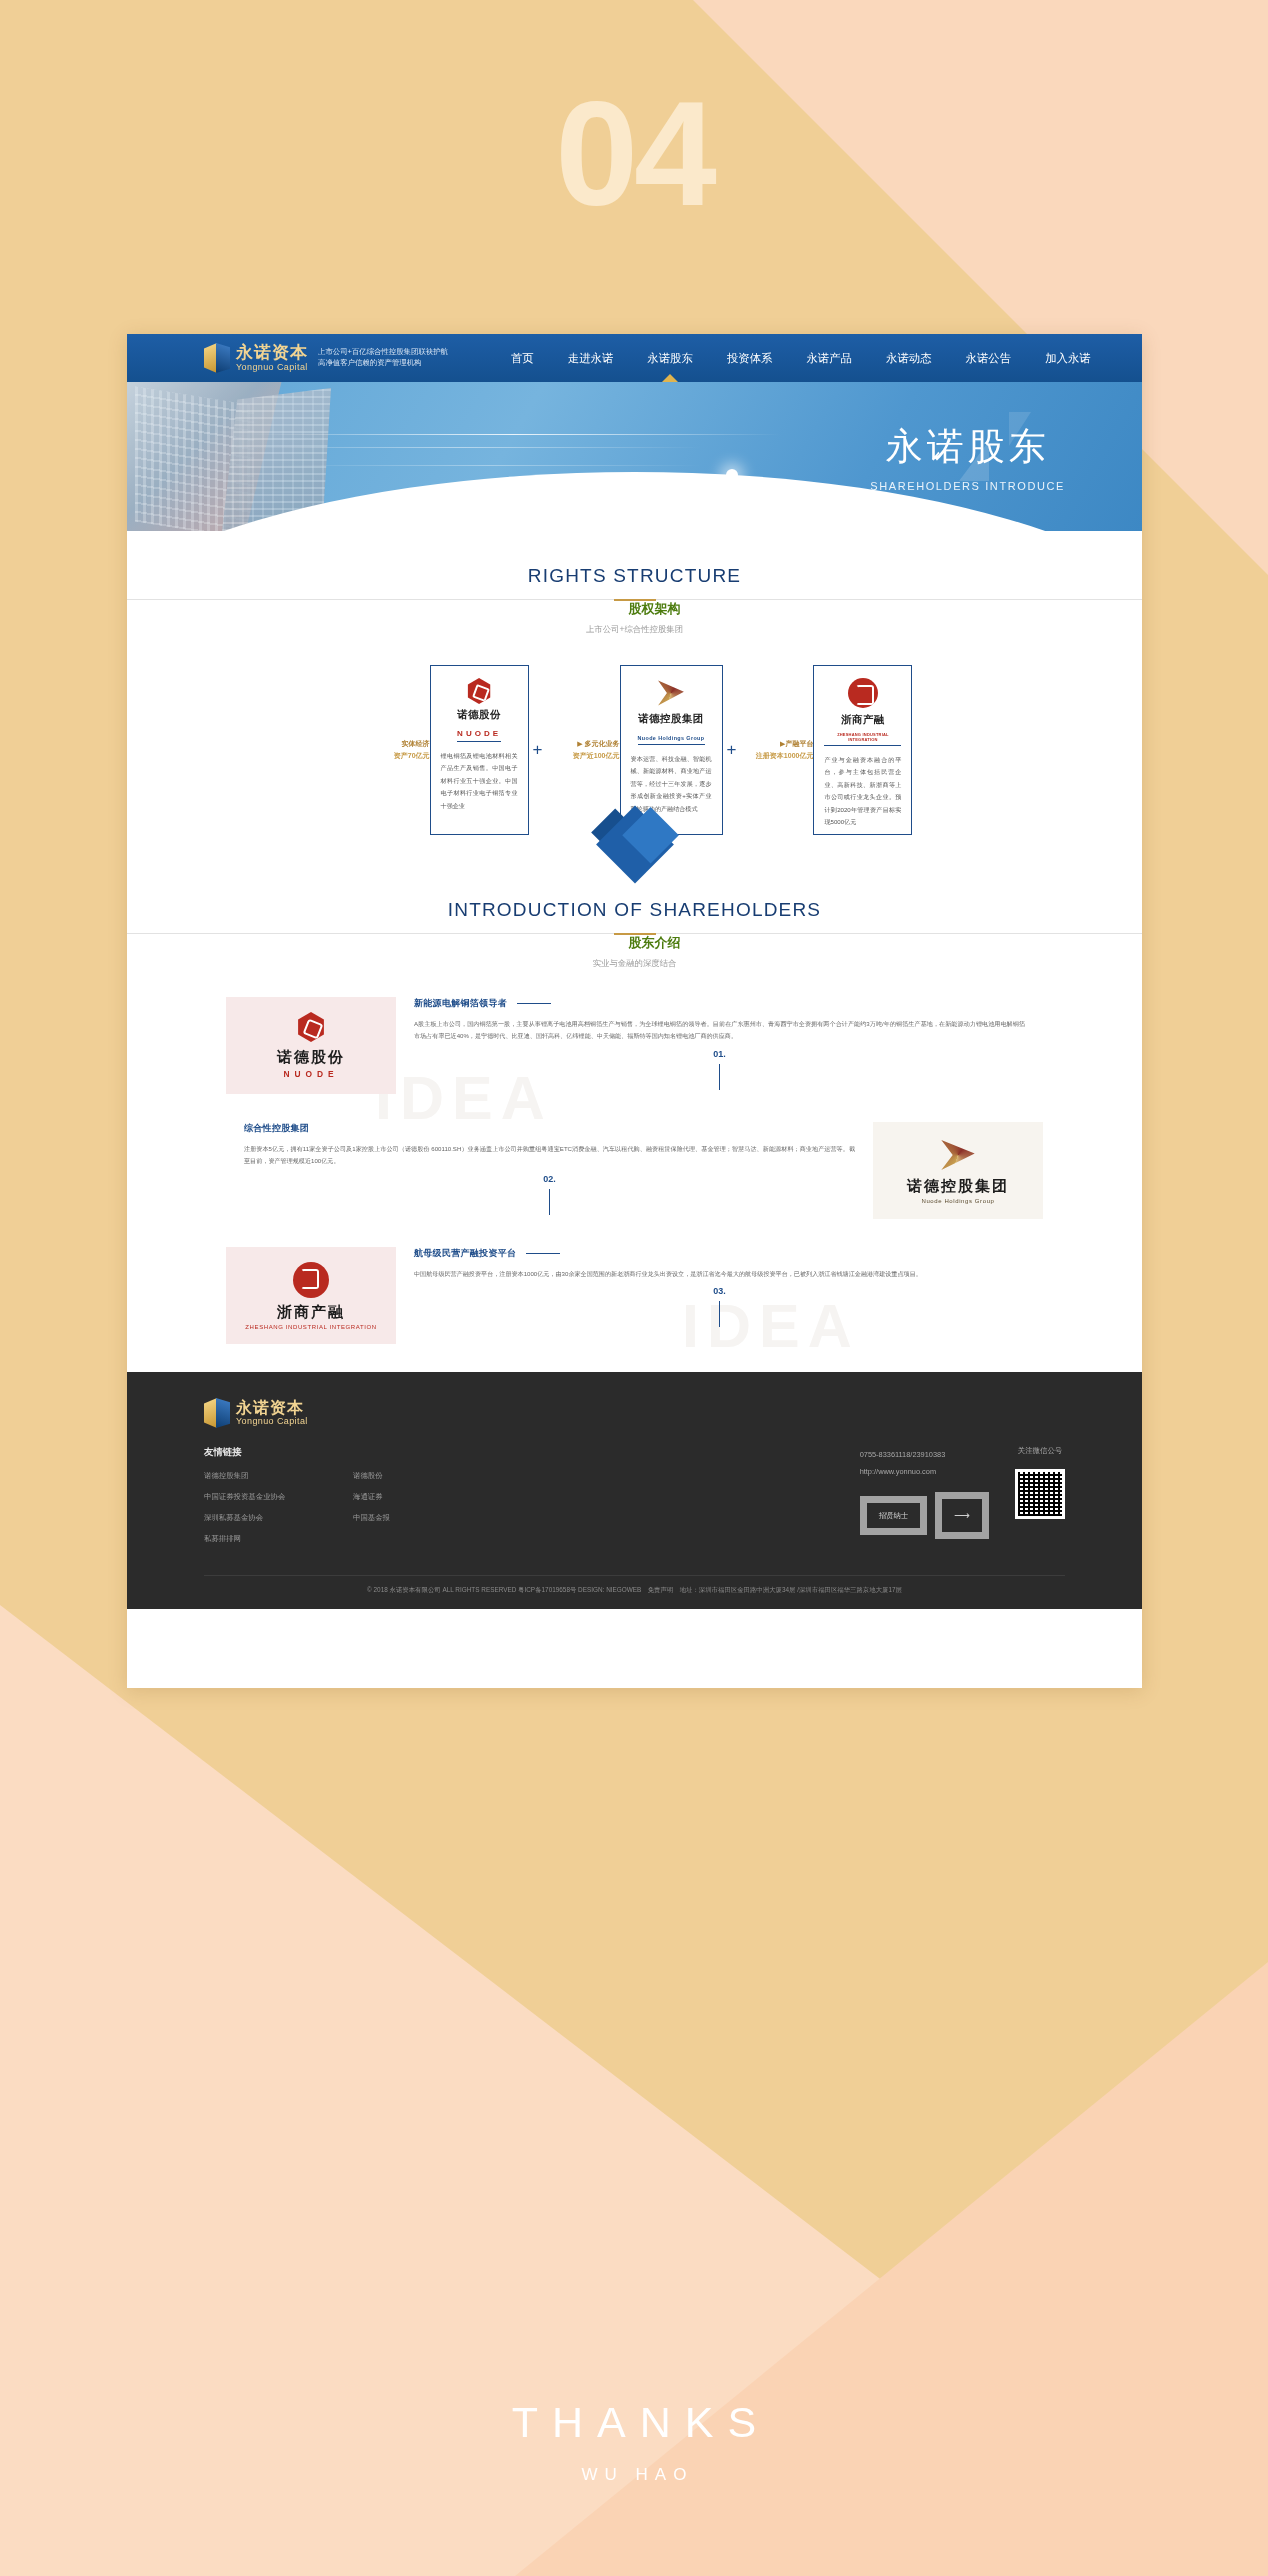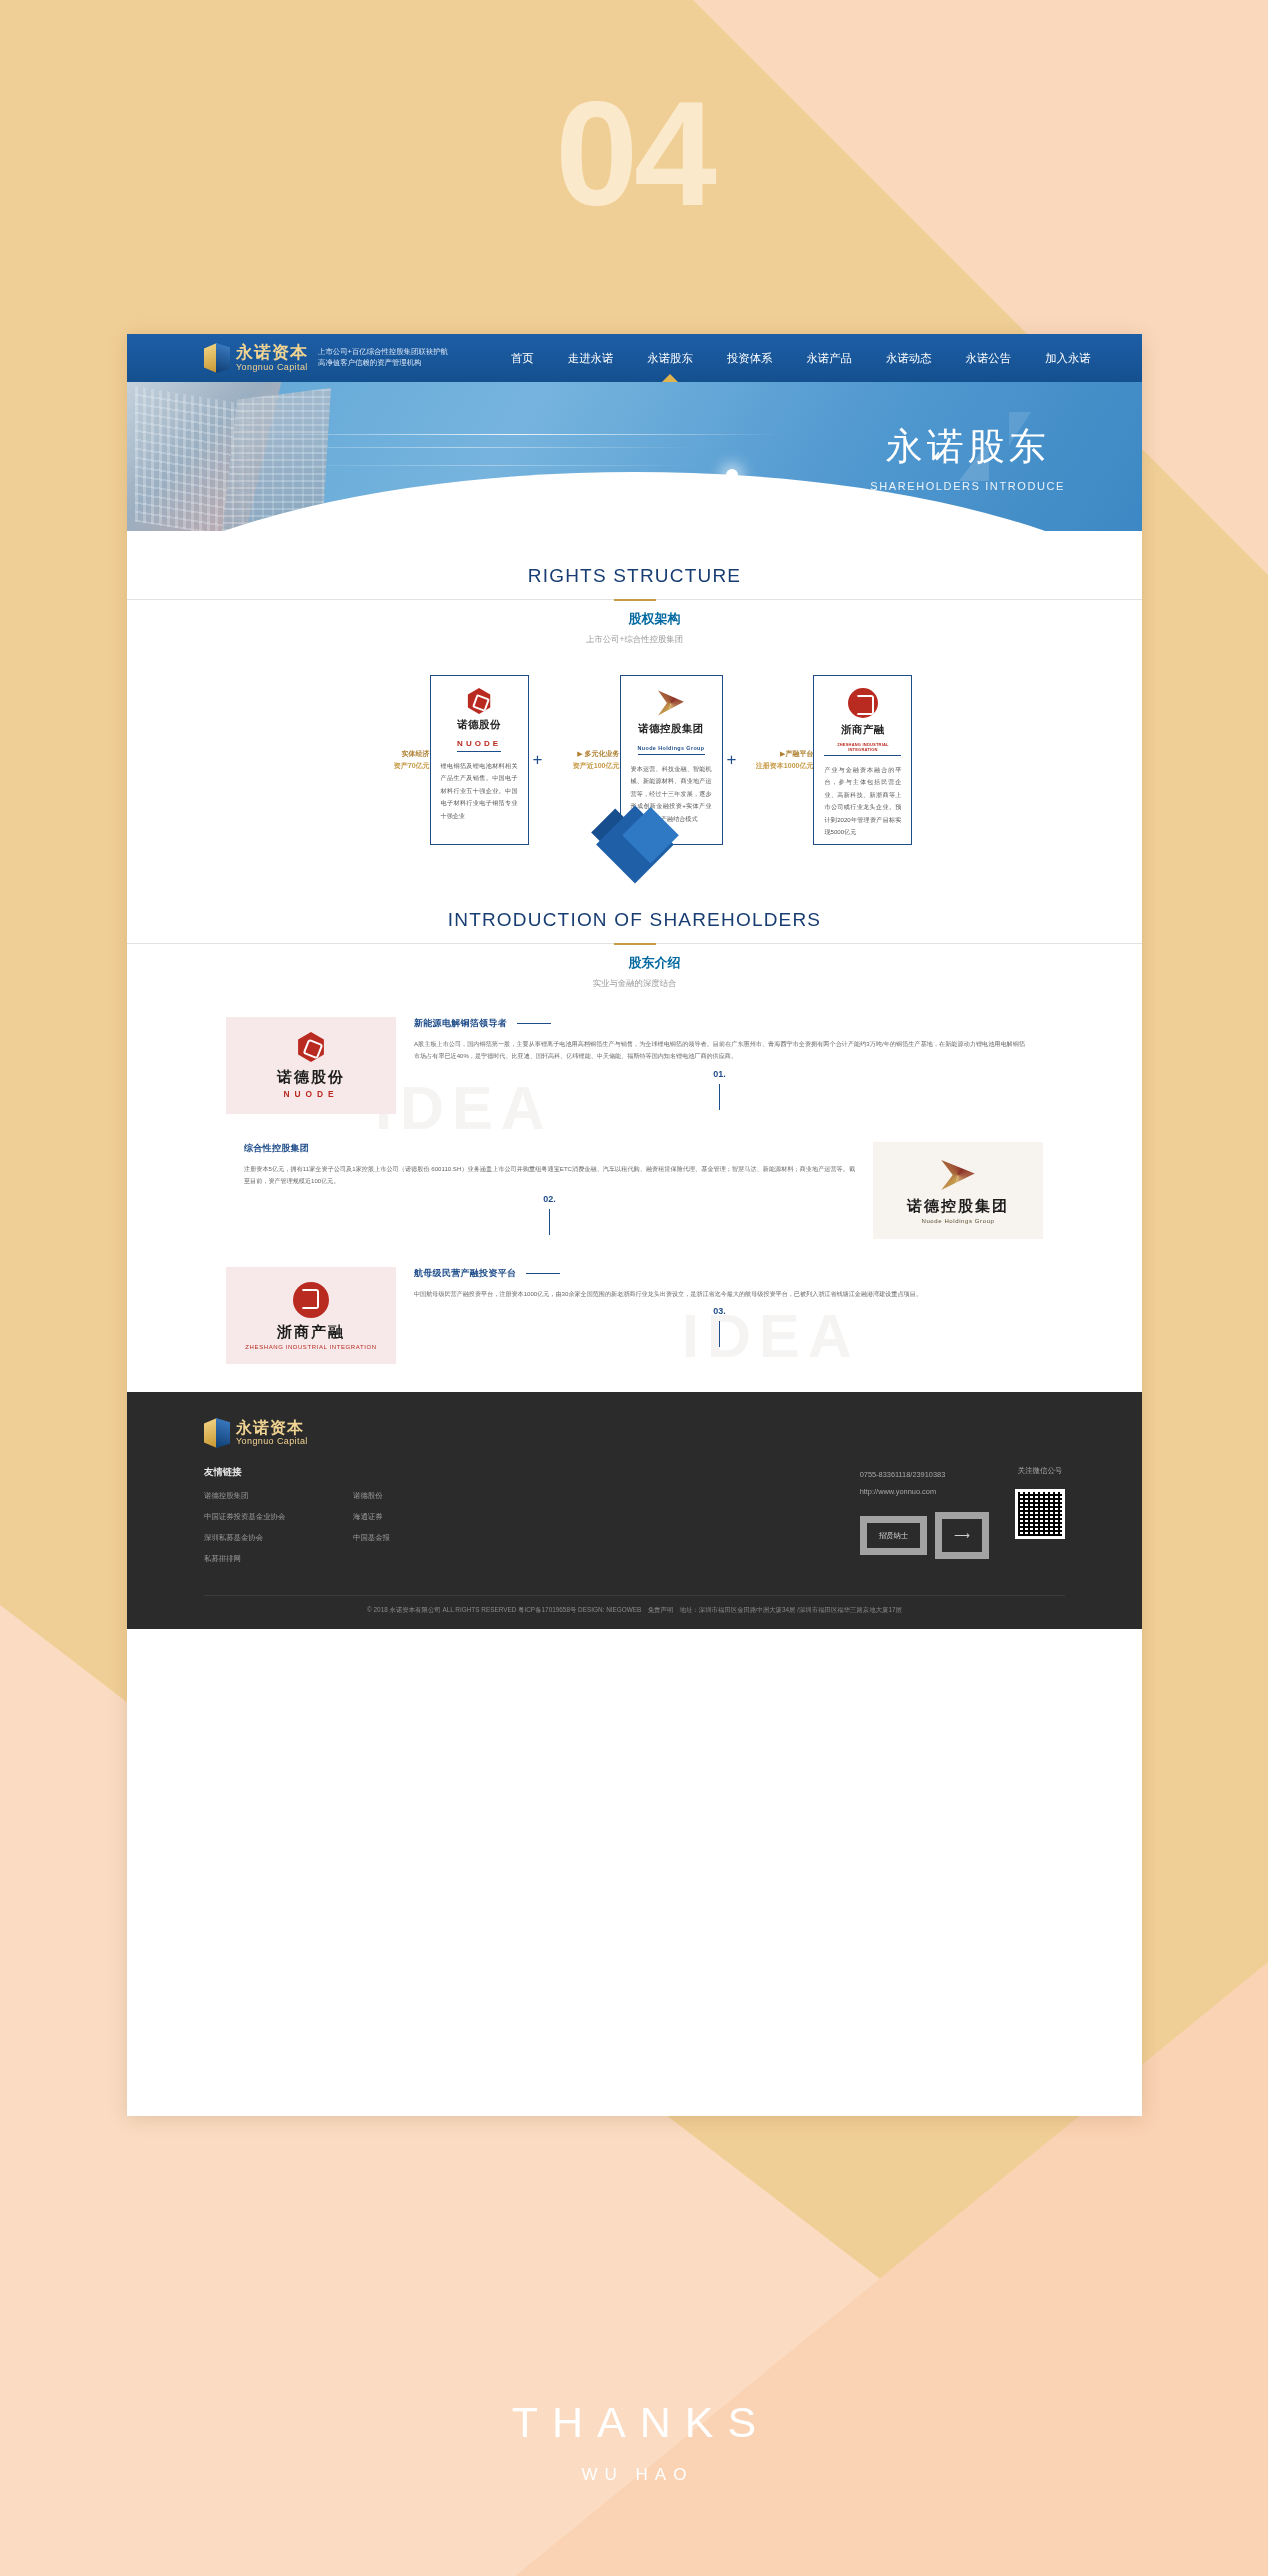--- a/index.html
+++ b/index.html
@@ -20,21 +20,21 @@
     background:#fad3b4;clip-path:polygon(100% 100%,100% 0,0 100%);}
 
   
   .deck-head{position:absolute;top:79px;left:0;width:1268px;text-align:center;z-index:5;}
   .deck-num{font-size:149px;font-weight:bold;color:#fbe9cb;line-height:1;
     letter-spacing:-4px;}
   .deck-word{font-size:31px;letter-spacing:24px;color:#ffffff;
     margin-top:-42px;position:relative;text-indent:24px;}
 
   
-  .page{position:absolute;left:127px;top:334px;width:1015px;height:1782px;
+  .page{position:absolute;left:127px;top:334px;width:1015px;height:1354px;
     background:#ffffff;z-index:6;box-shadow:0 3px 18px rgba(120,80,20,.18);
     overflow:hidden;}
 
   
   .nav{height:48px;background:#1a5699;display:flex;align-items:center;
     position:relative;
     background:linear-gradient(180deg,#1e5ea6 0%,#14508f 100%);}
   .nav-logo{display:flex;align-items:center;margin-left:77px;}
   .logo-mark{width:26px;height:30px;position:relative;margin-right:6px;}
   .logo-mark .l{position:absolute;left:0;top:0;width:13px;height:30px;
@@ -95,21 +95,21 @@
     background:#2f78c4;}
   .diamond .d3{position:absolute;left:-12px;top:16px;width:34px;height:34px;
     background:#174f8e;}
 
   
   .sec-head{text-align:center;position:relative;padding-top:34px;}
   .sec-en{font-size:19px;color:#183d72;letter-spacing:1.2px;font-weight:500;}
   .sec-rule{height:1px;background:#e2e2e2;margin-top:12px;position:relative;}
   .sec-rule::after{content:"";position:absolute;left:50%;top:0;transform:translateX(-50%);
     width:42px;height:2px;background:#c79a45;}
-  .sec-cn{font-size:13px;color:#0369a1;font-weight:bold;margin-top:10px;padding-left:40px;}
+  .sec-cn{font-size:13px;color:#4d7c0f;font-weight:bold;padding-left:40px;}
   .sec-sub{font-size:8.4px;color:#9a9a9a;margin-top:6px;}
 
   
   .equity{padding:0 0 30px;background:#fff;}
   .cards{display:flex;align-items:center;justify-content:center;margin-top:30px;}
   .card{width:99px;border:1.5px solid #1f4d8a;height:170px;padding:12px 10px;
     position:relative;background:#fff;}
   .card.wide{width:103px;}
   .card-logo{text-align:center;margin-bottom:8px;}
   .hexmark{width:26px;height:26px;margin:0 auto 4px;position:relative;}

